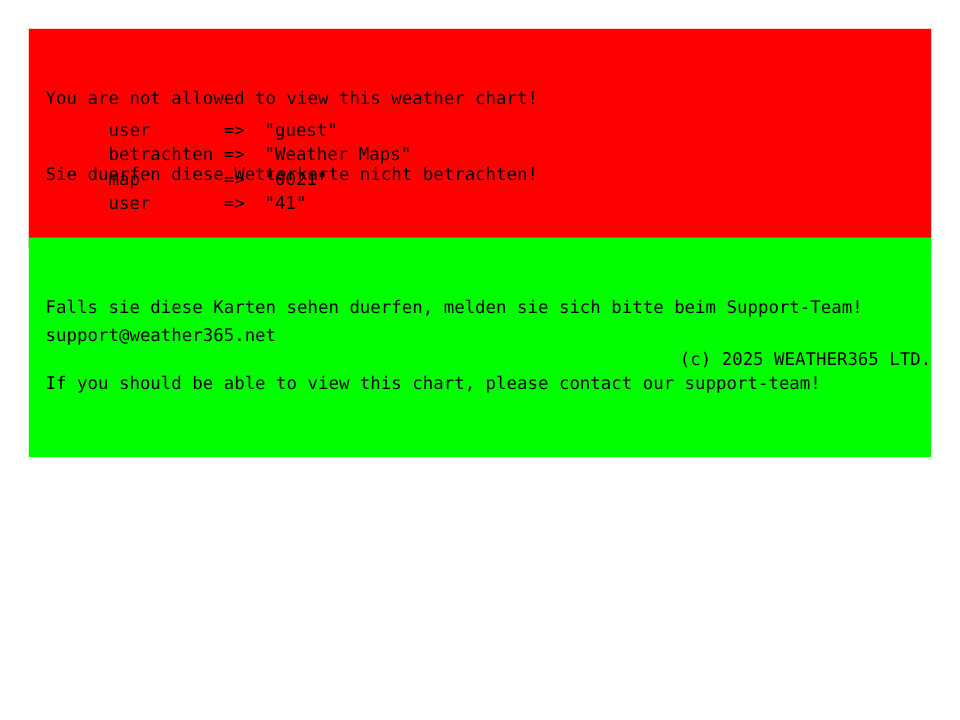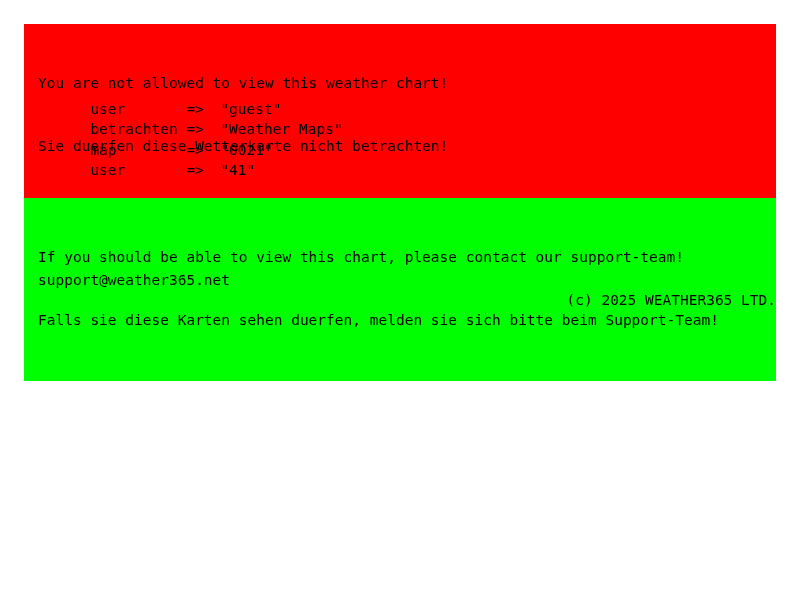--- a/index.html
+++ b/index.html
@@ -102,22 +102,22 @@
     </span>
     <span class="param-row">
       <span class="param-key">map</span><span class="param-arrow">=&gt;</span><span class="param-val">"0021"</span>
     </span>
     <span class="param-row">
       <span class="param-key">user</span><span class="param-arrow">=&gt;</span><span class="param-val">"41"</span>
     </span>
   </div>
 
   <div class="banner banner-info">
+    <span class="line">Falls sie diese Karten sehen duerfen, melden sie sich bitte beim Support-Team!</span>
     <span class="line">If you should be able to view this chart, please contact our support-team!</span>
-    <span class="line">Falls sie diese Karten sehen duerfen, melden sie sich bitte beim Support-Team!</span>
   </div>
 
   <div class="footer">
     <span class="footer-left">support@weather365.net</span>
     <span class="footer-right">(c) 2025 WEATHER365 LTD.</span>
   </div>
 
 </div>
 
 </body></html>

